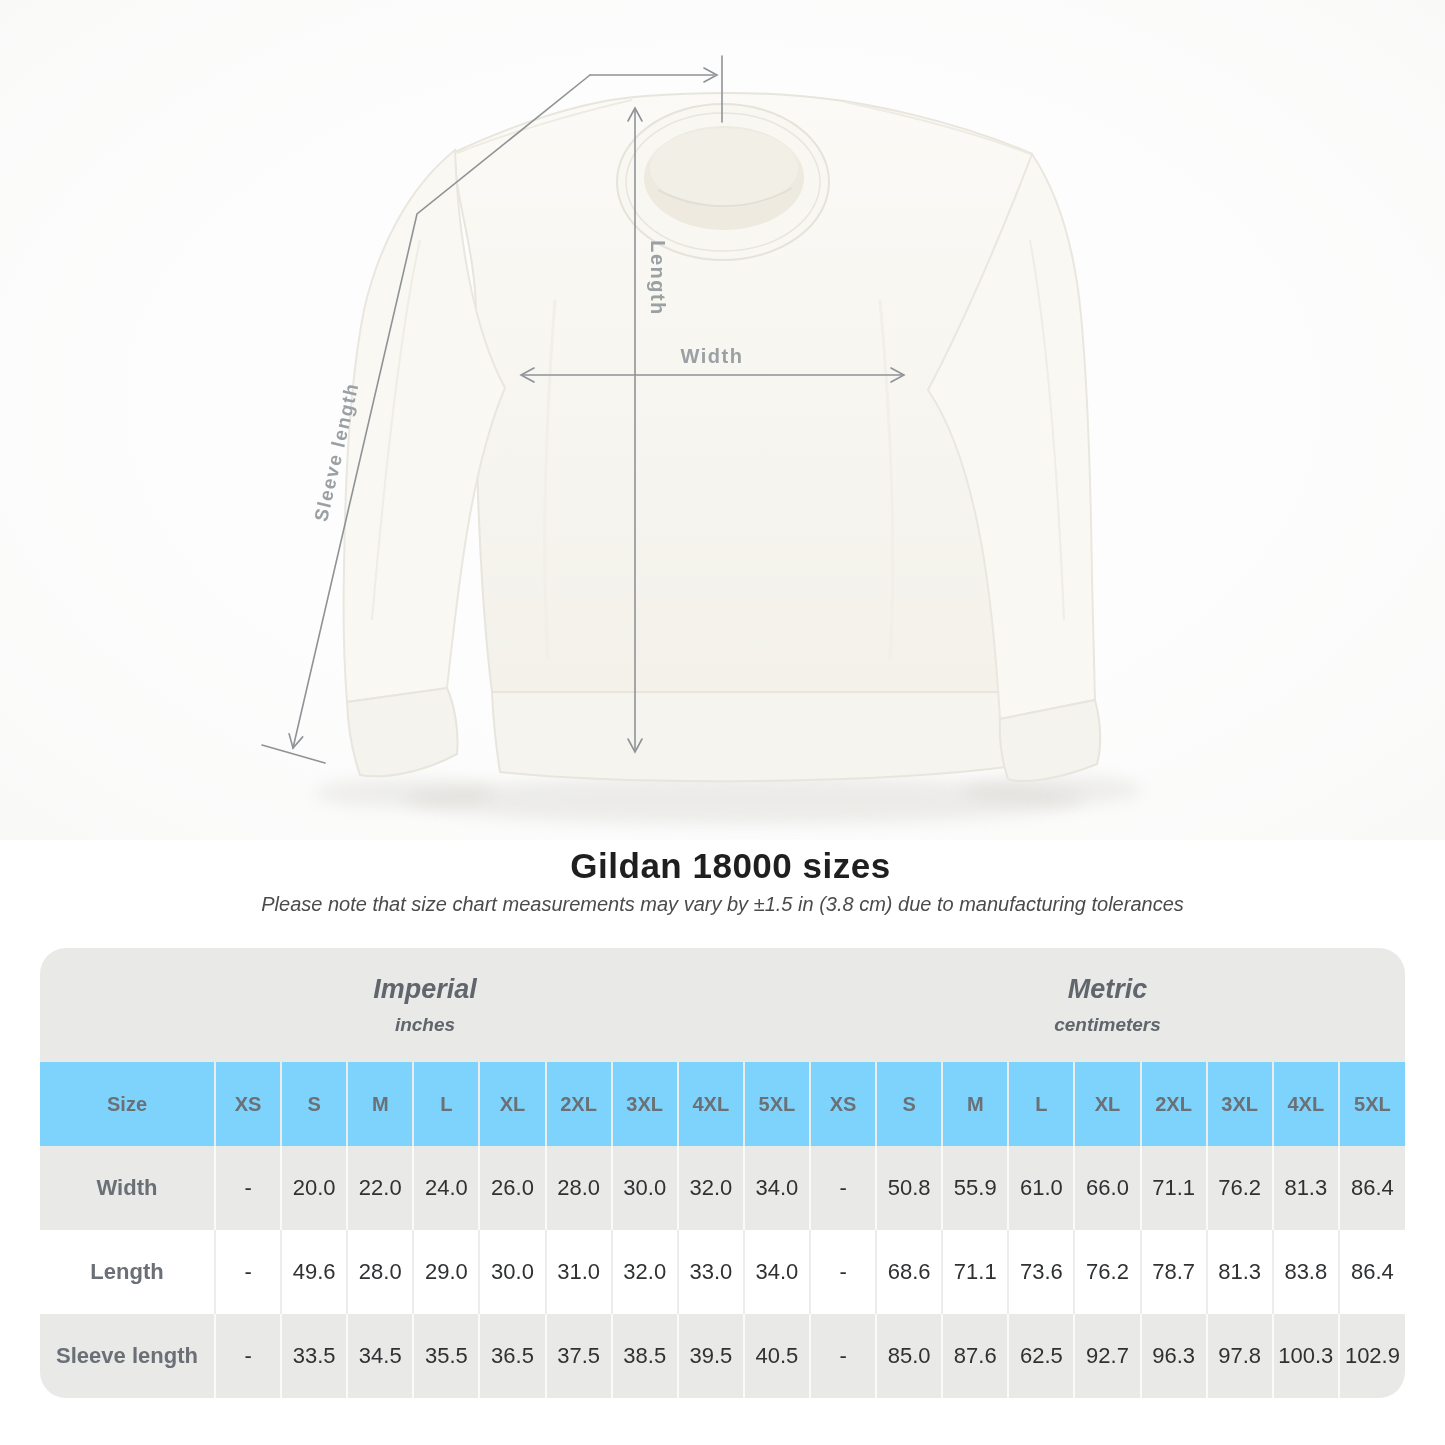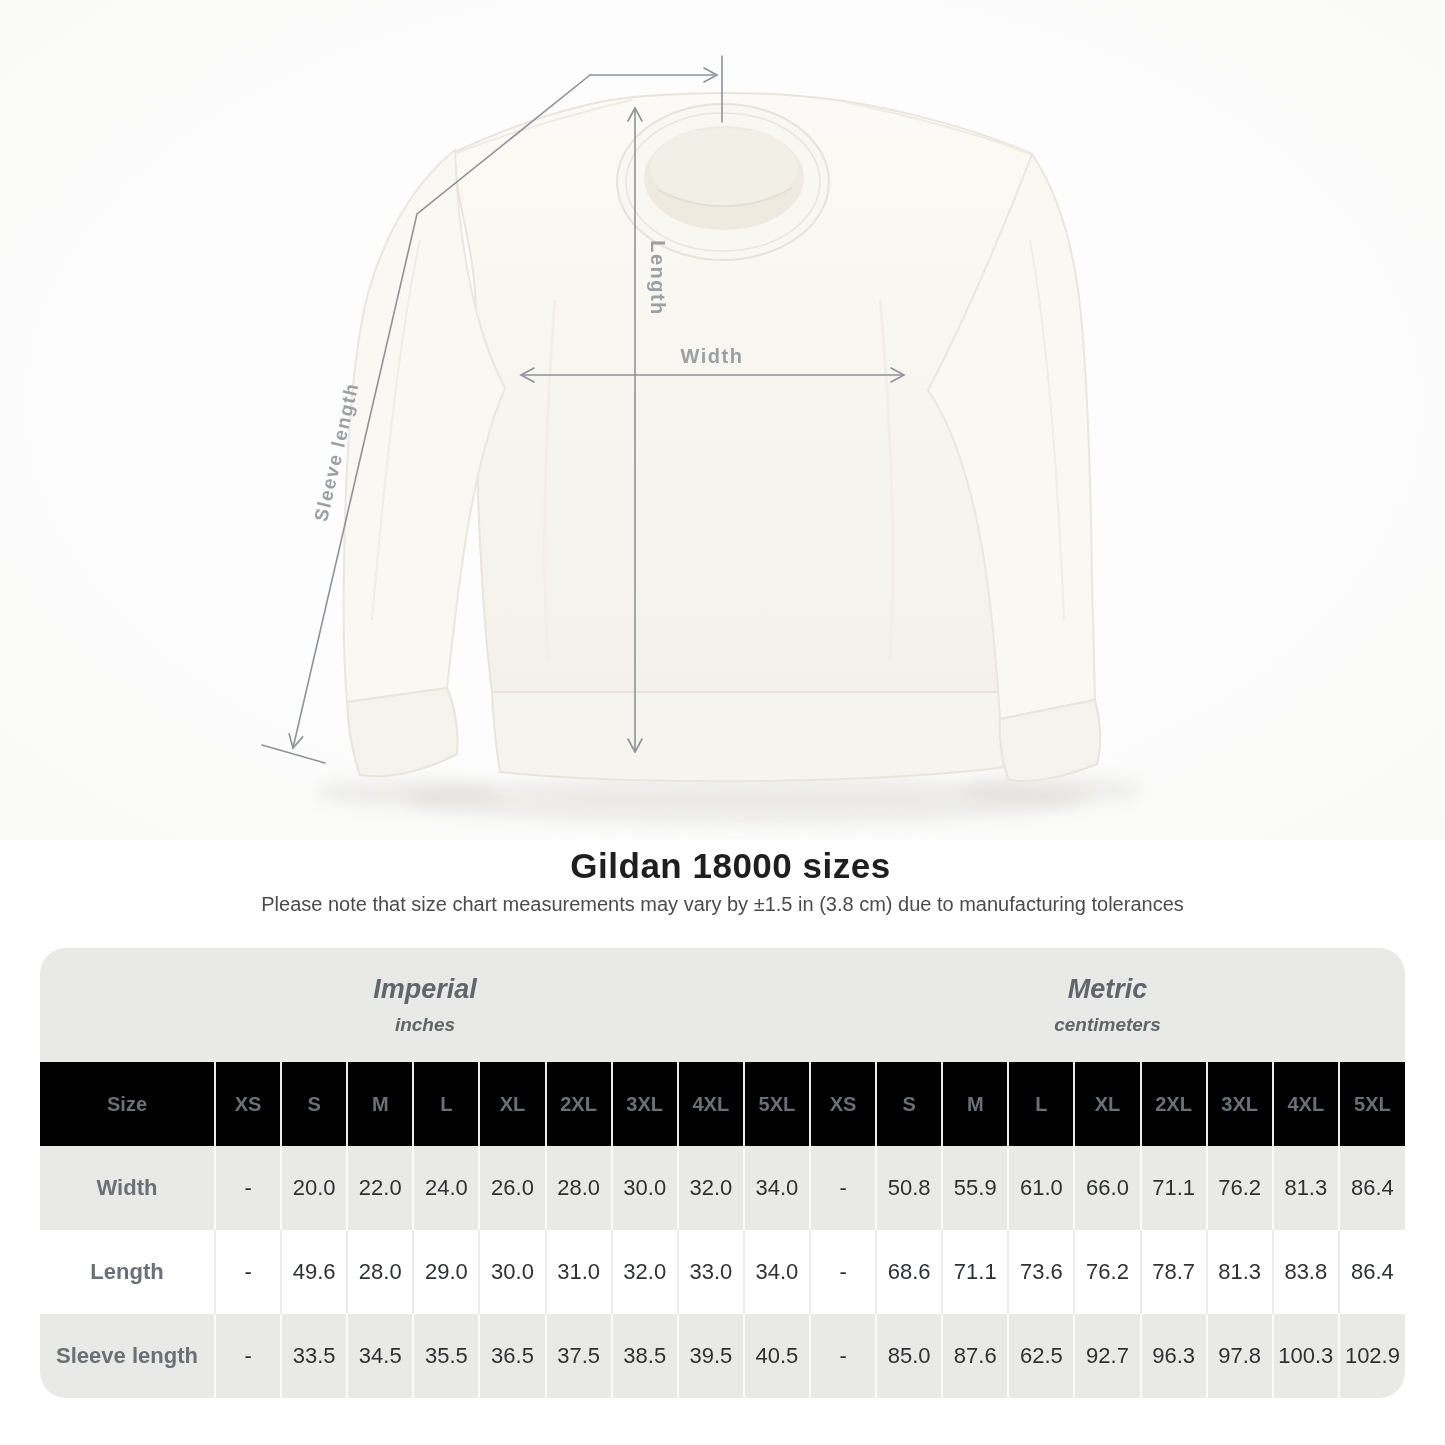--- a/index.html
+++ b/index.html
@@ -38,21 +38,21 @@
   .page-title {
     position: absolute; left: 0; top: 846px; width: 100%;
     text-align: center;
     font-size: 35px; font-weight: bold; color: #1f1f1f;
     letter-spacing: 0.5px;
     padding-left: 16px;
   }
   .page-subtitle {
     position: absolute; left: 0; top: 893px; width: 100%;
     text-align: center;
-    font-size: 20px; color: #4b4b4b;
+    font-size: 20px; font-style: italic; color: #4b4b4b;
   }
 
   
   .table-wrap { position: absolute; left: 40px; top: 948px; width: 1365px; }
   table.size-chart {
     width: 100%;
     border-collapse: collapse;
     table-layout: fixed;
   }
   col.c-label { width: 175px; }
@@ -63,21 +63,21 @@
     vertical-align: middle;
     text-align: center;
   }
   th.gh-left  { border-top-left-radius: 26px; margin-top: 12px; }
   th.gh-right { border-top-right-radius: 26px; }
   .group-name { font-size: 27px; font-weight: bold; font-style: italic; color: #60666c; }
   .group-unit { margin-top: 9px; font-size: 19px; font-style: italic; color: #60666c; }
 
   tr.colhead-row th {
     height: 84px;
-    background: #000000;
+    background: #7dd3fc;
     font-size: 20px; font-weight: bold; color: #6a7076;
     text-align: center; vertical-align: middle;
   }
   tr.colhead-row th + th { border-left: 2px solid #ececec; }
   th.size-label { font-size: 22px; }
 
   tbody td {
     height: 84px;
     background: #ffffff;
     font-size: 22px; color: #2f3133;

